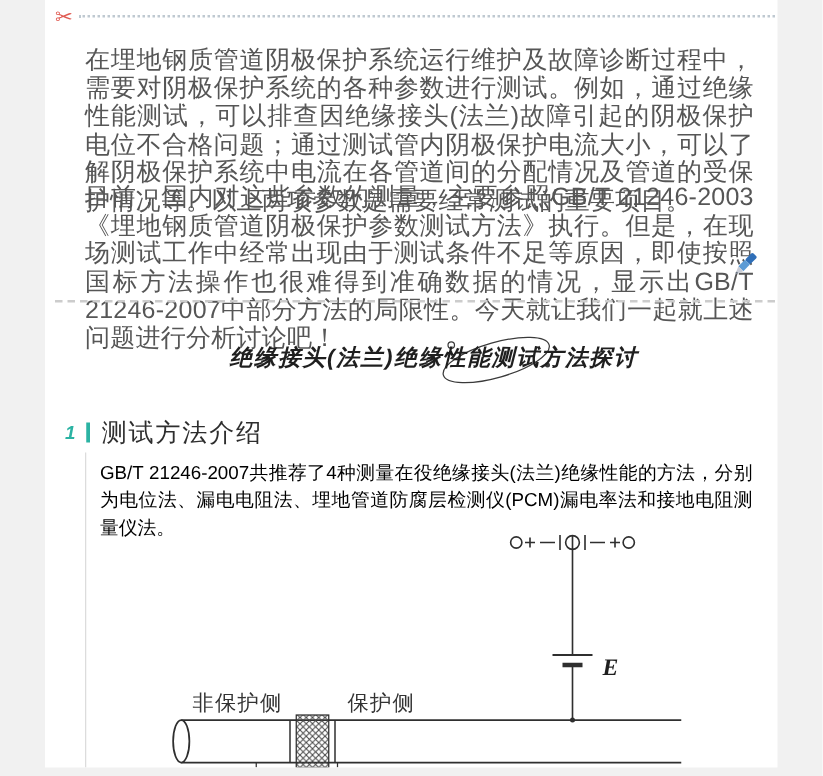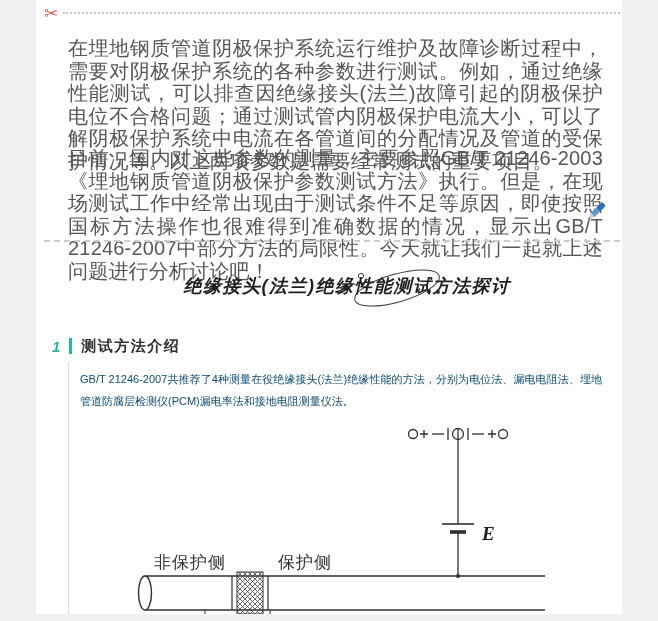--- a/index.html
+++ b/index.html
@@ -37,28 +37,28 @@
   .orbit { position:absolute; left:295px; top:-9px; width:96px; height:44px; z-index:0; }
   .article-title {
     position:relative; z-index:1; display:inline-block;
     font-size:18px; font-weight:bold; font-style:italic;
     color:#1f1f1f; letter-spacing:1.5px;
   }
 
   .sec-head { left:16px; top:336px; display:flex; align-items:center; height:20px; }
   .sec-num { color:#2bb3a3; font-weight:bold; font-size:15px; font-style:italic; margin-right:9px; }
   .sec-bar { width:3px; height:16px; background:#2bb3a3; margin-right:9px; }
-  .sec-title { font-size:15px; font-weight:bold; color:#2e2e2e; letter-spacing:1.5px; }
+  .sec-title { font-size:20px; font-weight:normal; color:#2e2e2e; letter-spacing:1.5px; }
 
   .guide { left:32px; top:362px; width:1px; height:252px; background:#dcdcdc; }
 
   .sec-body {
     left:44px; top:368px; width:522px;
-    font-size:11px; line-height:22px;
-    color:#0c4a6e; text-align:justify;
+    font-size:15px; line-height:22px;
+    color:#000000; text-align:justify;
   }
 
   .diagram { left:44px; top:424px; width:556px; height:190px; }
   svg text { font-family:"Liberation Sans","DejaVu Sans",sans-serif; }
   .serif-e { font-family:"Liberation Serif","DejaVu Serif",serif; font-style:italic; font-weight:bold; }
 </style>
 </head>
 <body>
 
 <div class="content">

